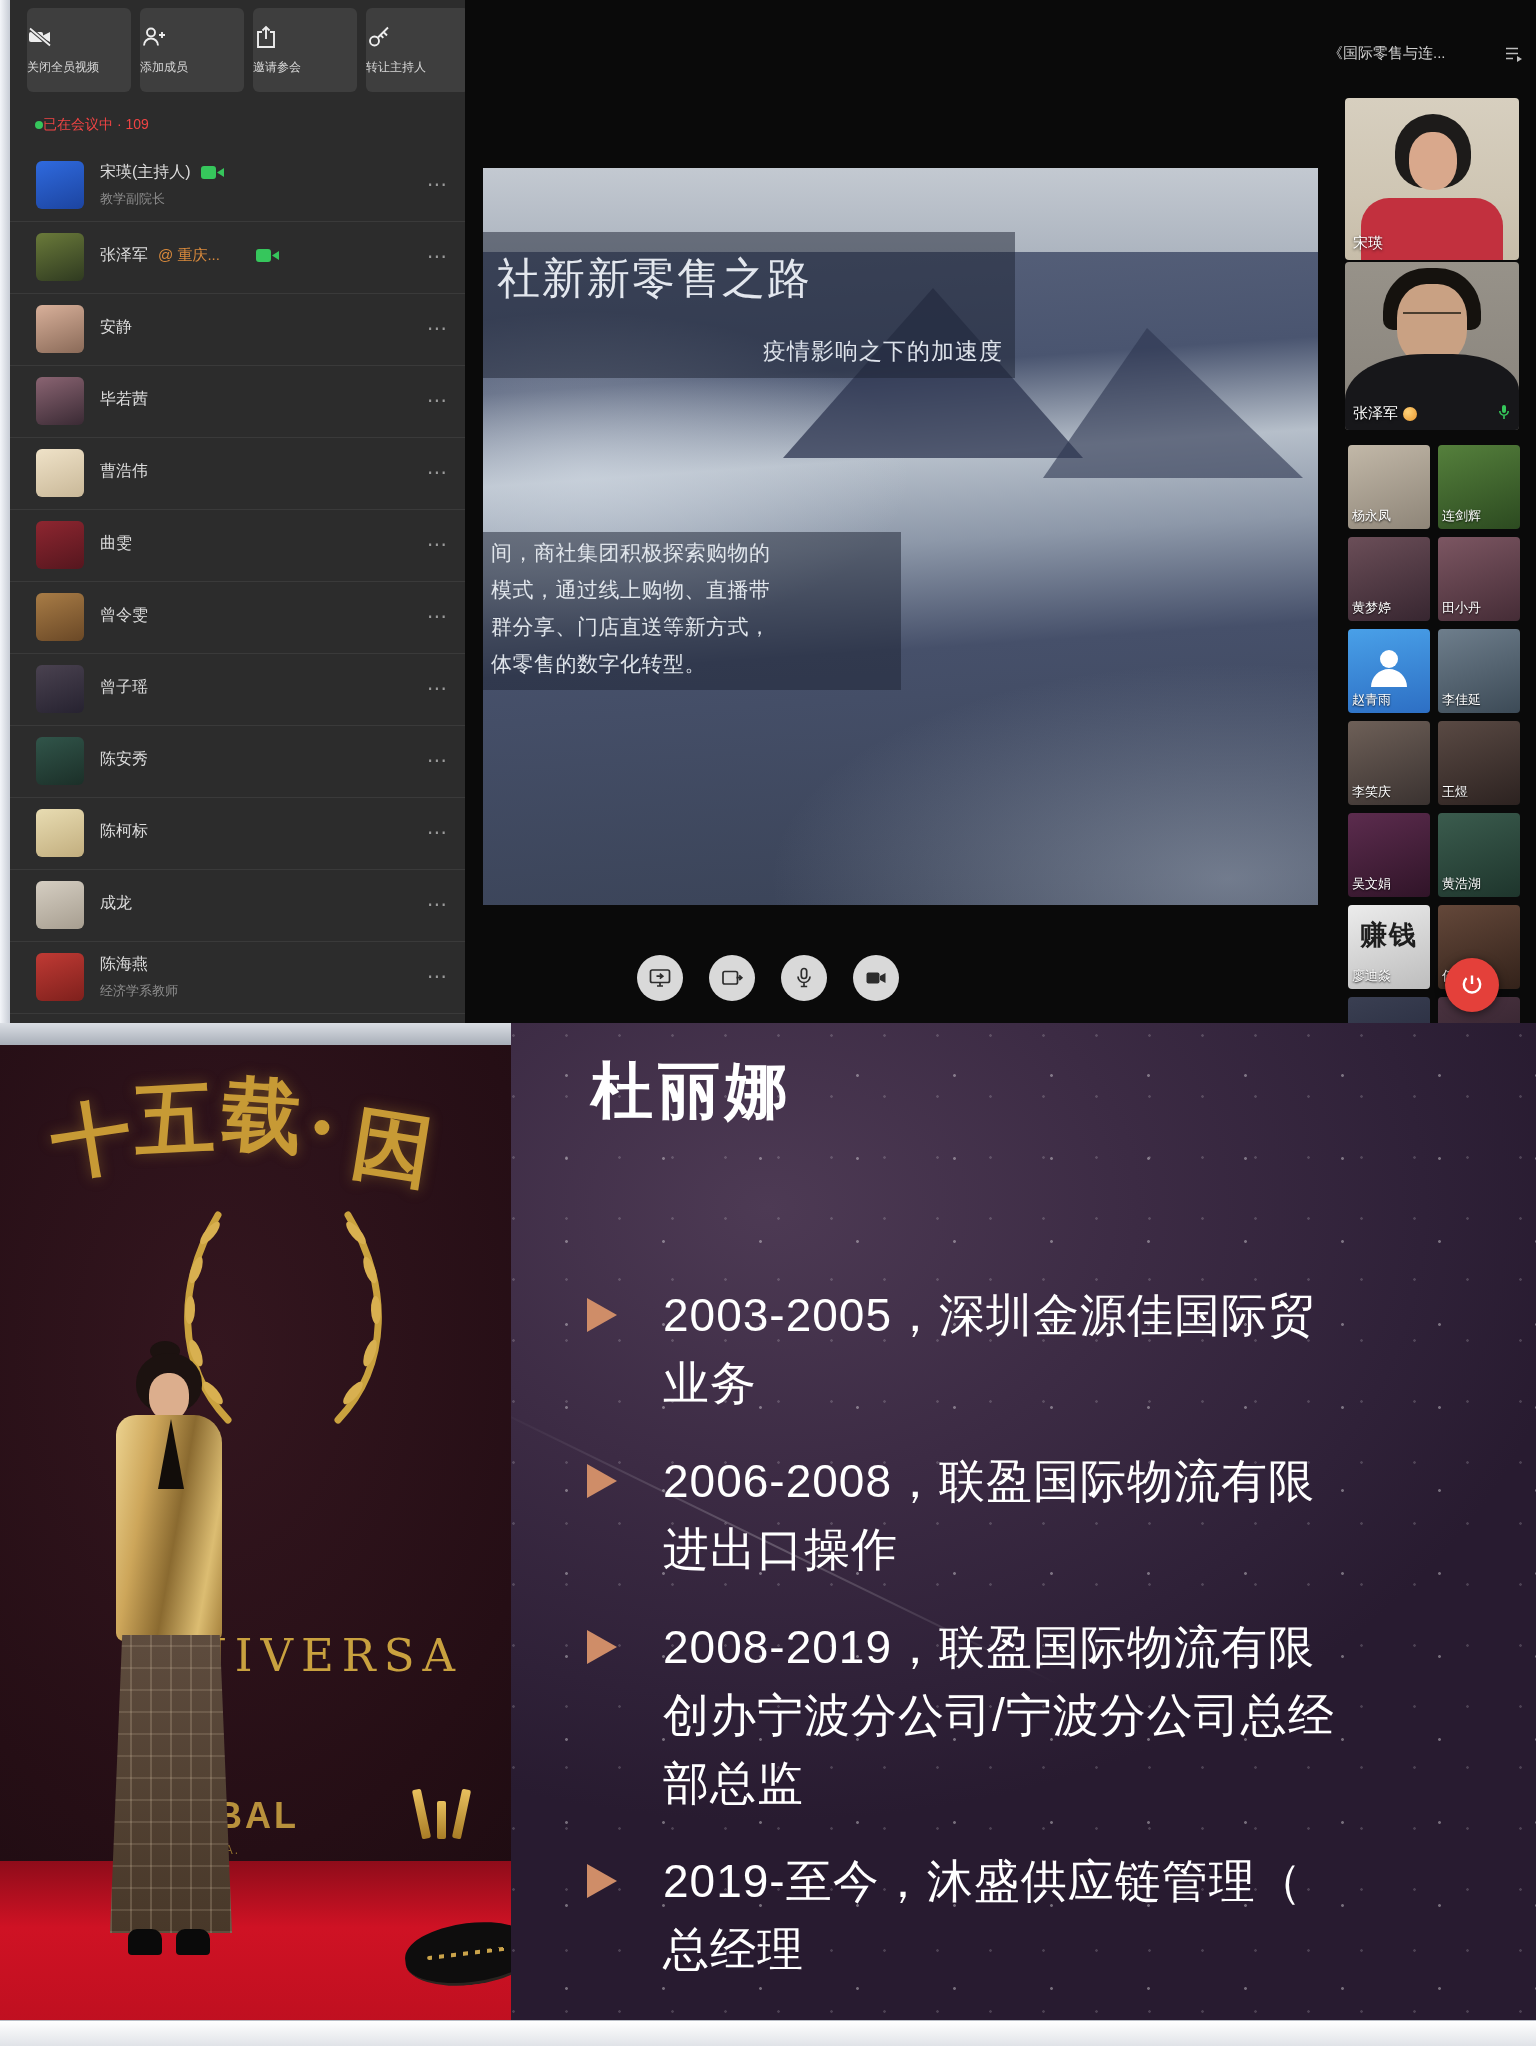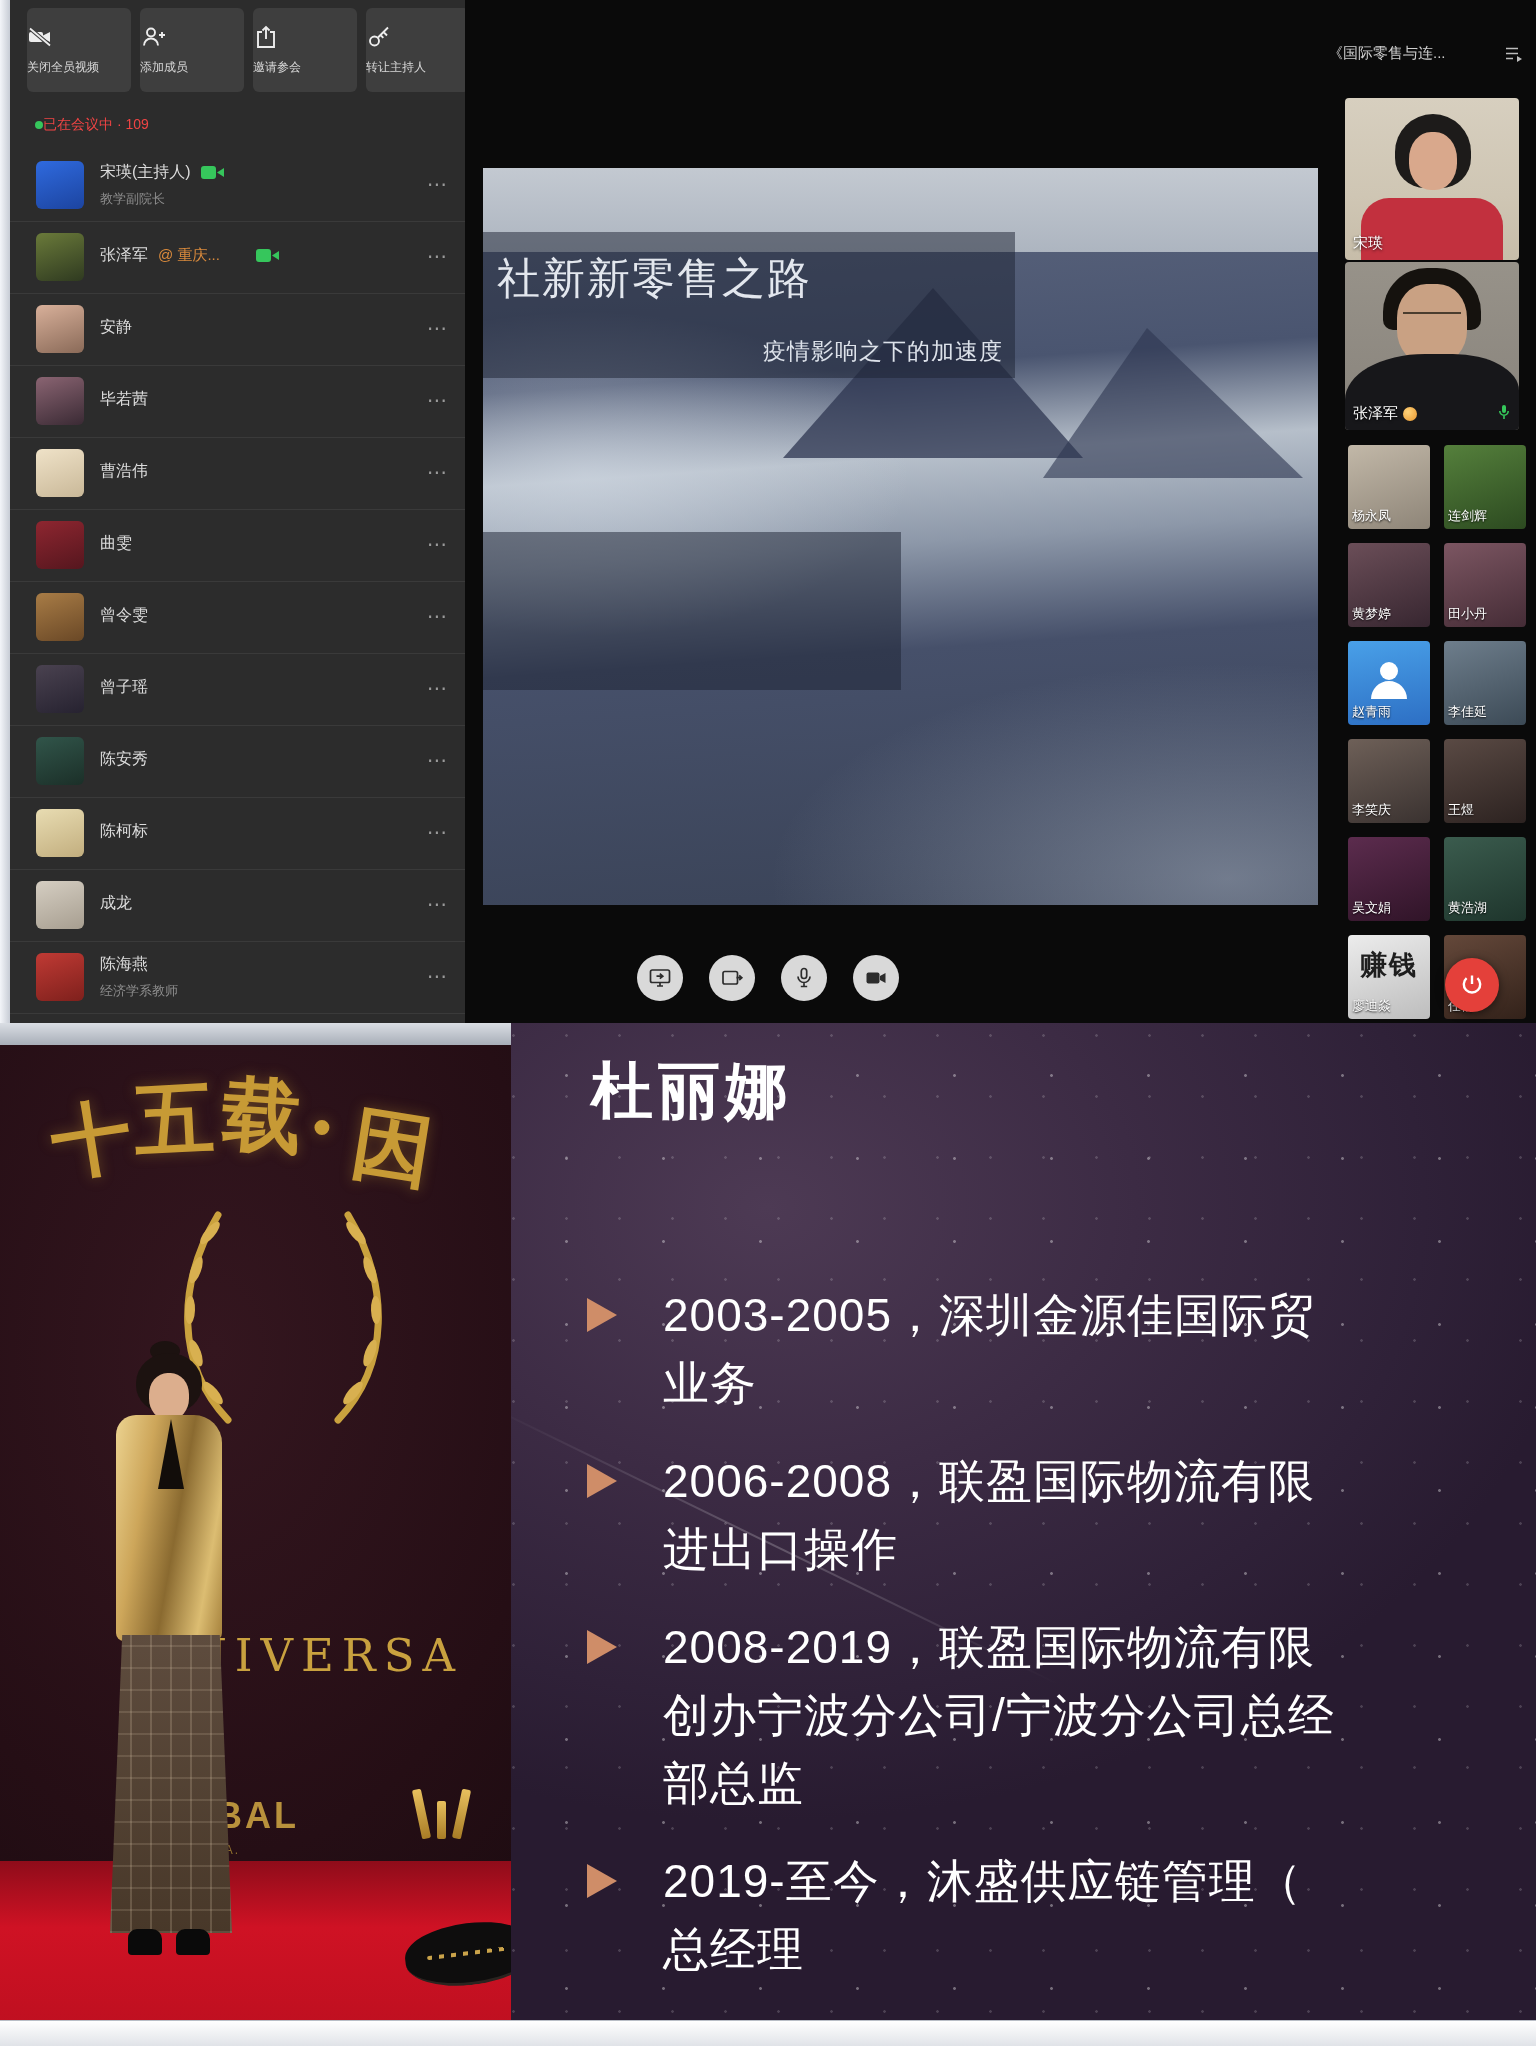--- a/index.html
+++ b/index.html
@@ -64,21 +64,21 @@
 #ft1{top:98px;height:162px;background:linear-gradient(#d7cfbf 0%,#cfc6b4 60%,#c7bda9 100%)}
 .f1hair{position:absolute;left:50px;top:16px;width:76px;height:74px;background:#1d1b1a;border-radius:38px 38px 30px 30px}
 .f1face{position:absolute;left:64px;top:34px;width:48px;height:58px;background:#d9a88c;border-radius:46%}
 .f1body{position:absolute;left:16px;top:100px;width:142px;height:62px;background:#c2303e;border-radius:28px 28px 0 0}
 #ft2{top:262px;height:168px;background:linear-gradient(#979289 0%,#8d8880 70%,#7f7a72 100%)}
 .f2hair{position:absolute;left:38px;top:6px;width:98px;height:62px;background:#15120e;border-radius:44px 44px 10px 10px}
 .f2face{position:absolute;left:52px;top:22px;width:70px;height:80px;background:#c9a183;border-radius:42%}
 .f2glass{position:absolute;left:58px;top:50px;width:58px;height:14px;border-top:2px solid #4a3d2e}
 .f2body{position:absolute;left:0;top:92px;width:174px;height:76px;background:#17171a;border-radius:46% 38% 0 0/60% 48% 0 0}
 .plant{position:absolute;right:8px;bottom:10px;width:14px;height:16px}
-.grid{position:absolute;left:30px;top:445px;width:172px;display:grid;grid-template-columns:82px 82px;gap:14px}
+.grid{position:absolute;left:30px;top:445px;width:172px;display:grid;grid-template-columns:82px 82px;gap:8px}
 .tile{position:relative;width:82px;height:84px;border-radius:4px;overflow:hidden;cursor:pointer;background:#333}
 .tile .tn{position:absolute;left:4px;bottom:4px;font-size:13px;color:#fff;text-shadow:0 1px 2px rgba(0,0,0,.9);white-space:nowrap}
 .tile .big{position:absolute;left:0;top:12px;width:100%;text-align:center;font-size:27px;font-weight:bold;color:#1e1e1e;letter-spacing:2px}
 .sil{position:absolute;left:17px;top:14px;width:48px;height:48px}
 .power{position:absolute;left:1445px;top:958px;width:54px;height:54px;border-radius:50%;background:#e4403a;box-shadow:0 2px 10px rgba(0,0,0,.55);display:flex;align-items:center;justify-content:center;cursor:pointer}
 .power svg{width:26px;height:26px}
 
 
 #bottom{position:absolute;left:0;top:1023px;width:1536px;height:1023px}
 #photo{position:absolute;left:0;top:0;width:511px;height:1023px;overflow:hidden;background:radial-gradient(120% 90% at 42% 32%,#34161f 0%,#250e15 55%,#170a0e 100%)}
@@ -302,20 +302,26 @@
 
     <div class="slide">
       <div class="sky"></div>
       <div class="mtn"></div>
       <div class="peak p1"></div>
       <div class="peak p2"></div>
       <div class="t-overlay"></div>
       <div class="s-title">社新新零售之路</div>
       <div class="s-sub">疫情影响之下的加速度</div>
       <div class="p-overlay"></div>
+      <div class="p-text">
+        <div>间，商社集团积极探索购物的</div>
+        <div>模式，通过线上购物、直播带</div>
+        <div>群分享、门店直送等新方式，</div>
+        <div>体零售的数字化转型。</div>
+      </div>
     </div>
 
     <div id="ctrl">
       <div class="cbtn">
         <svg viewBox="0 0 24 24" fill="none" stroke="#2c2c2c" stroke-width="1.7">
             <rect x="2.5" y="4" width="19" height="12.5" rx="1.8"></rect>
             <path d="M8.5 10.2h6M11.8 7.7l3 2.5-3 2.5"></path>
             <path d="M9 20h6M12 16.5V20"></path>
           </svg>
       </div>

